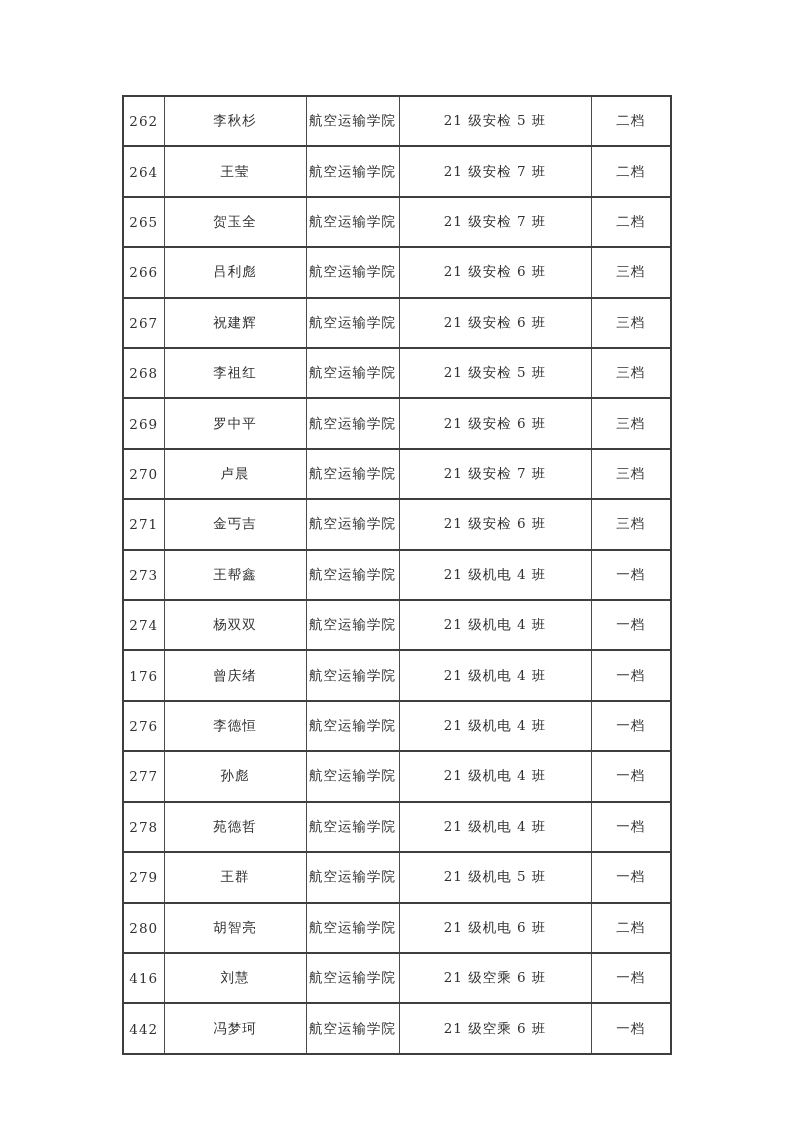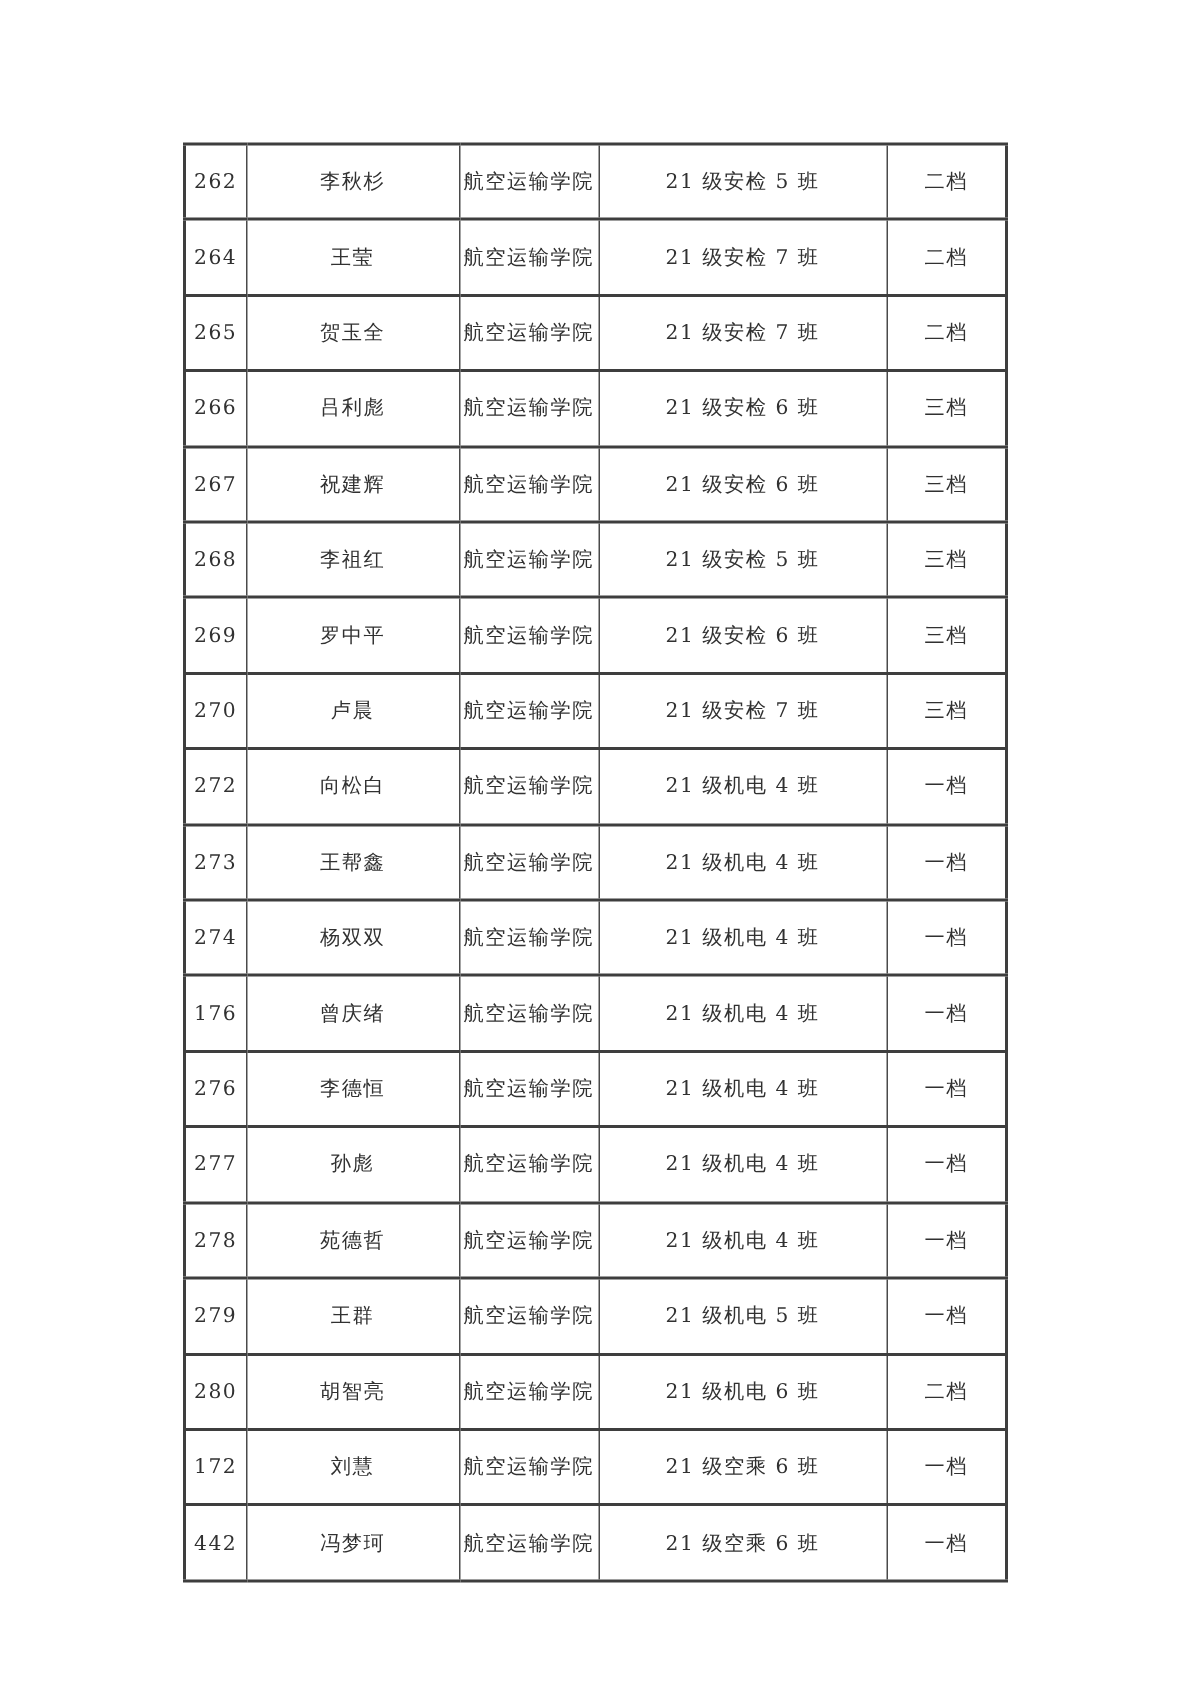--- a/index.html
+++ b/index.html
@@ -108,25 +108,25 @@
           <td>三档</td>
         </tr>
         <tr>
           <td>270</td>
           <td>卢晨</td>
           <td>航空运输学院</td>
           <td>21 级安检 7 班</td>
           <td>三档</td>
         </tr>
         <tr>
-          <td>272</td>
-          <td>向松白</td>
+          <td>271</td>
+          <td>金丐吉</td>
           <td>航空运输学院</td>
-          <td>21 级机电 4 班</td>
-          <td>一档</td>
+          <td>21 级安检 6 班</td>
+          <td>三档</td>
         </tr>
         <tr>
           <td>273</td>
           <td>王帮鑫</td>
           <td>航空运输学院</td>
           <td>21 级机电 4 班</td>
           <td>一档</td>
         </tr>
         <tr>
           <td>274</td>
@@ -171,21 +171,21 @@
           <td>一档</td>
         </tr>
         <tr>
           <td>280</td>
           <td>胡智亮</td>
           <td>航空运输学院</td>
           <td>21 级机电 6 班</td>
           <td>二档</td>
         </tr>
         <tr>
-          <td>172</td>
+          <td>416</td>
           <td>刘慧</td>
           <td>航空运输学院</td>
           <td>21 级空乘 6 班</td>
           <td>一档</td>
         </tr>
         <tr>
           <td>442</td>
           <td>冯梦珂</td>
           <td>航空运输学院</td>
           <td>21 级空乘 6 班</td>

